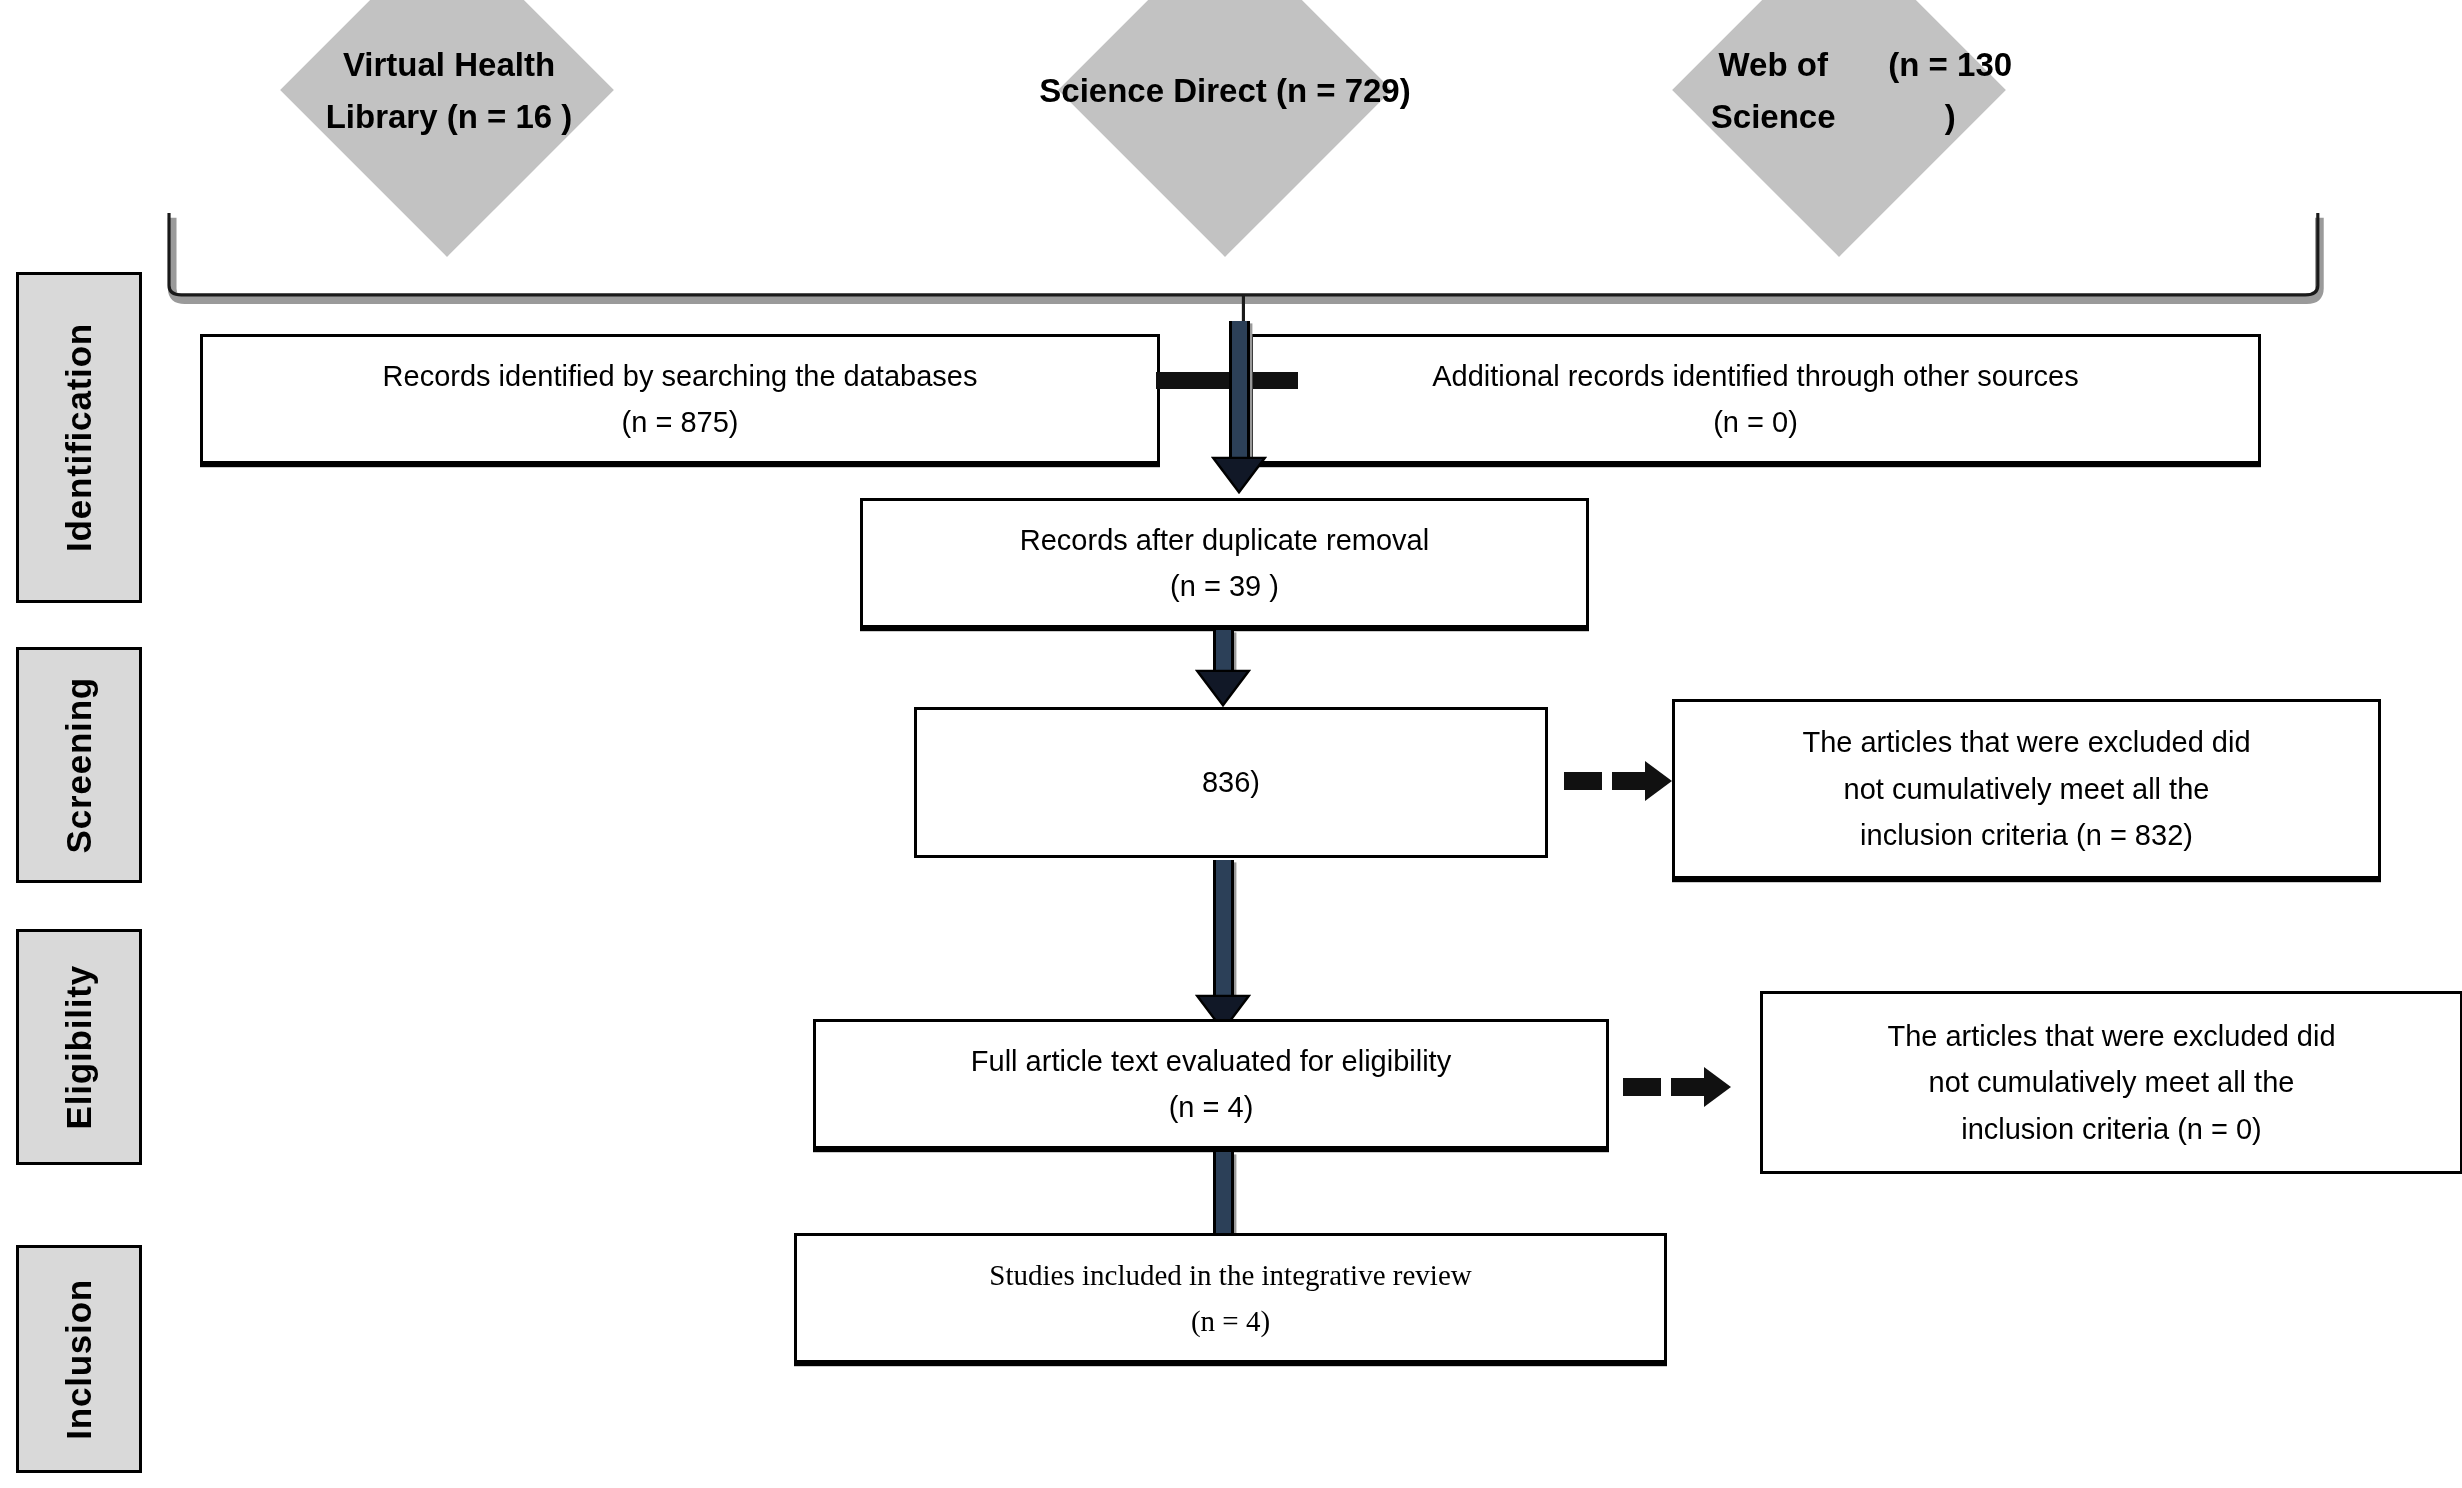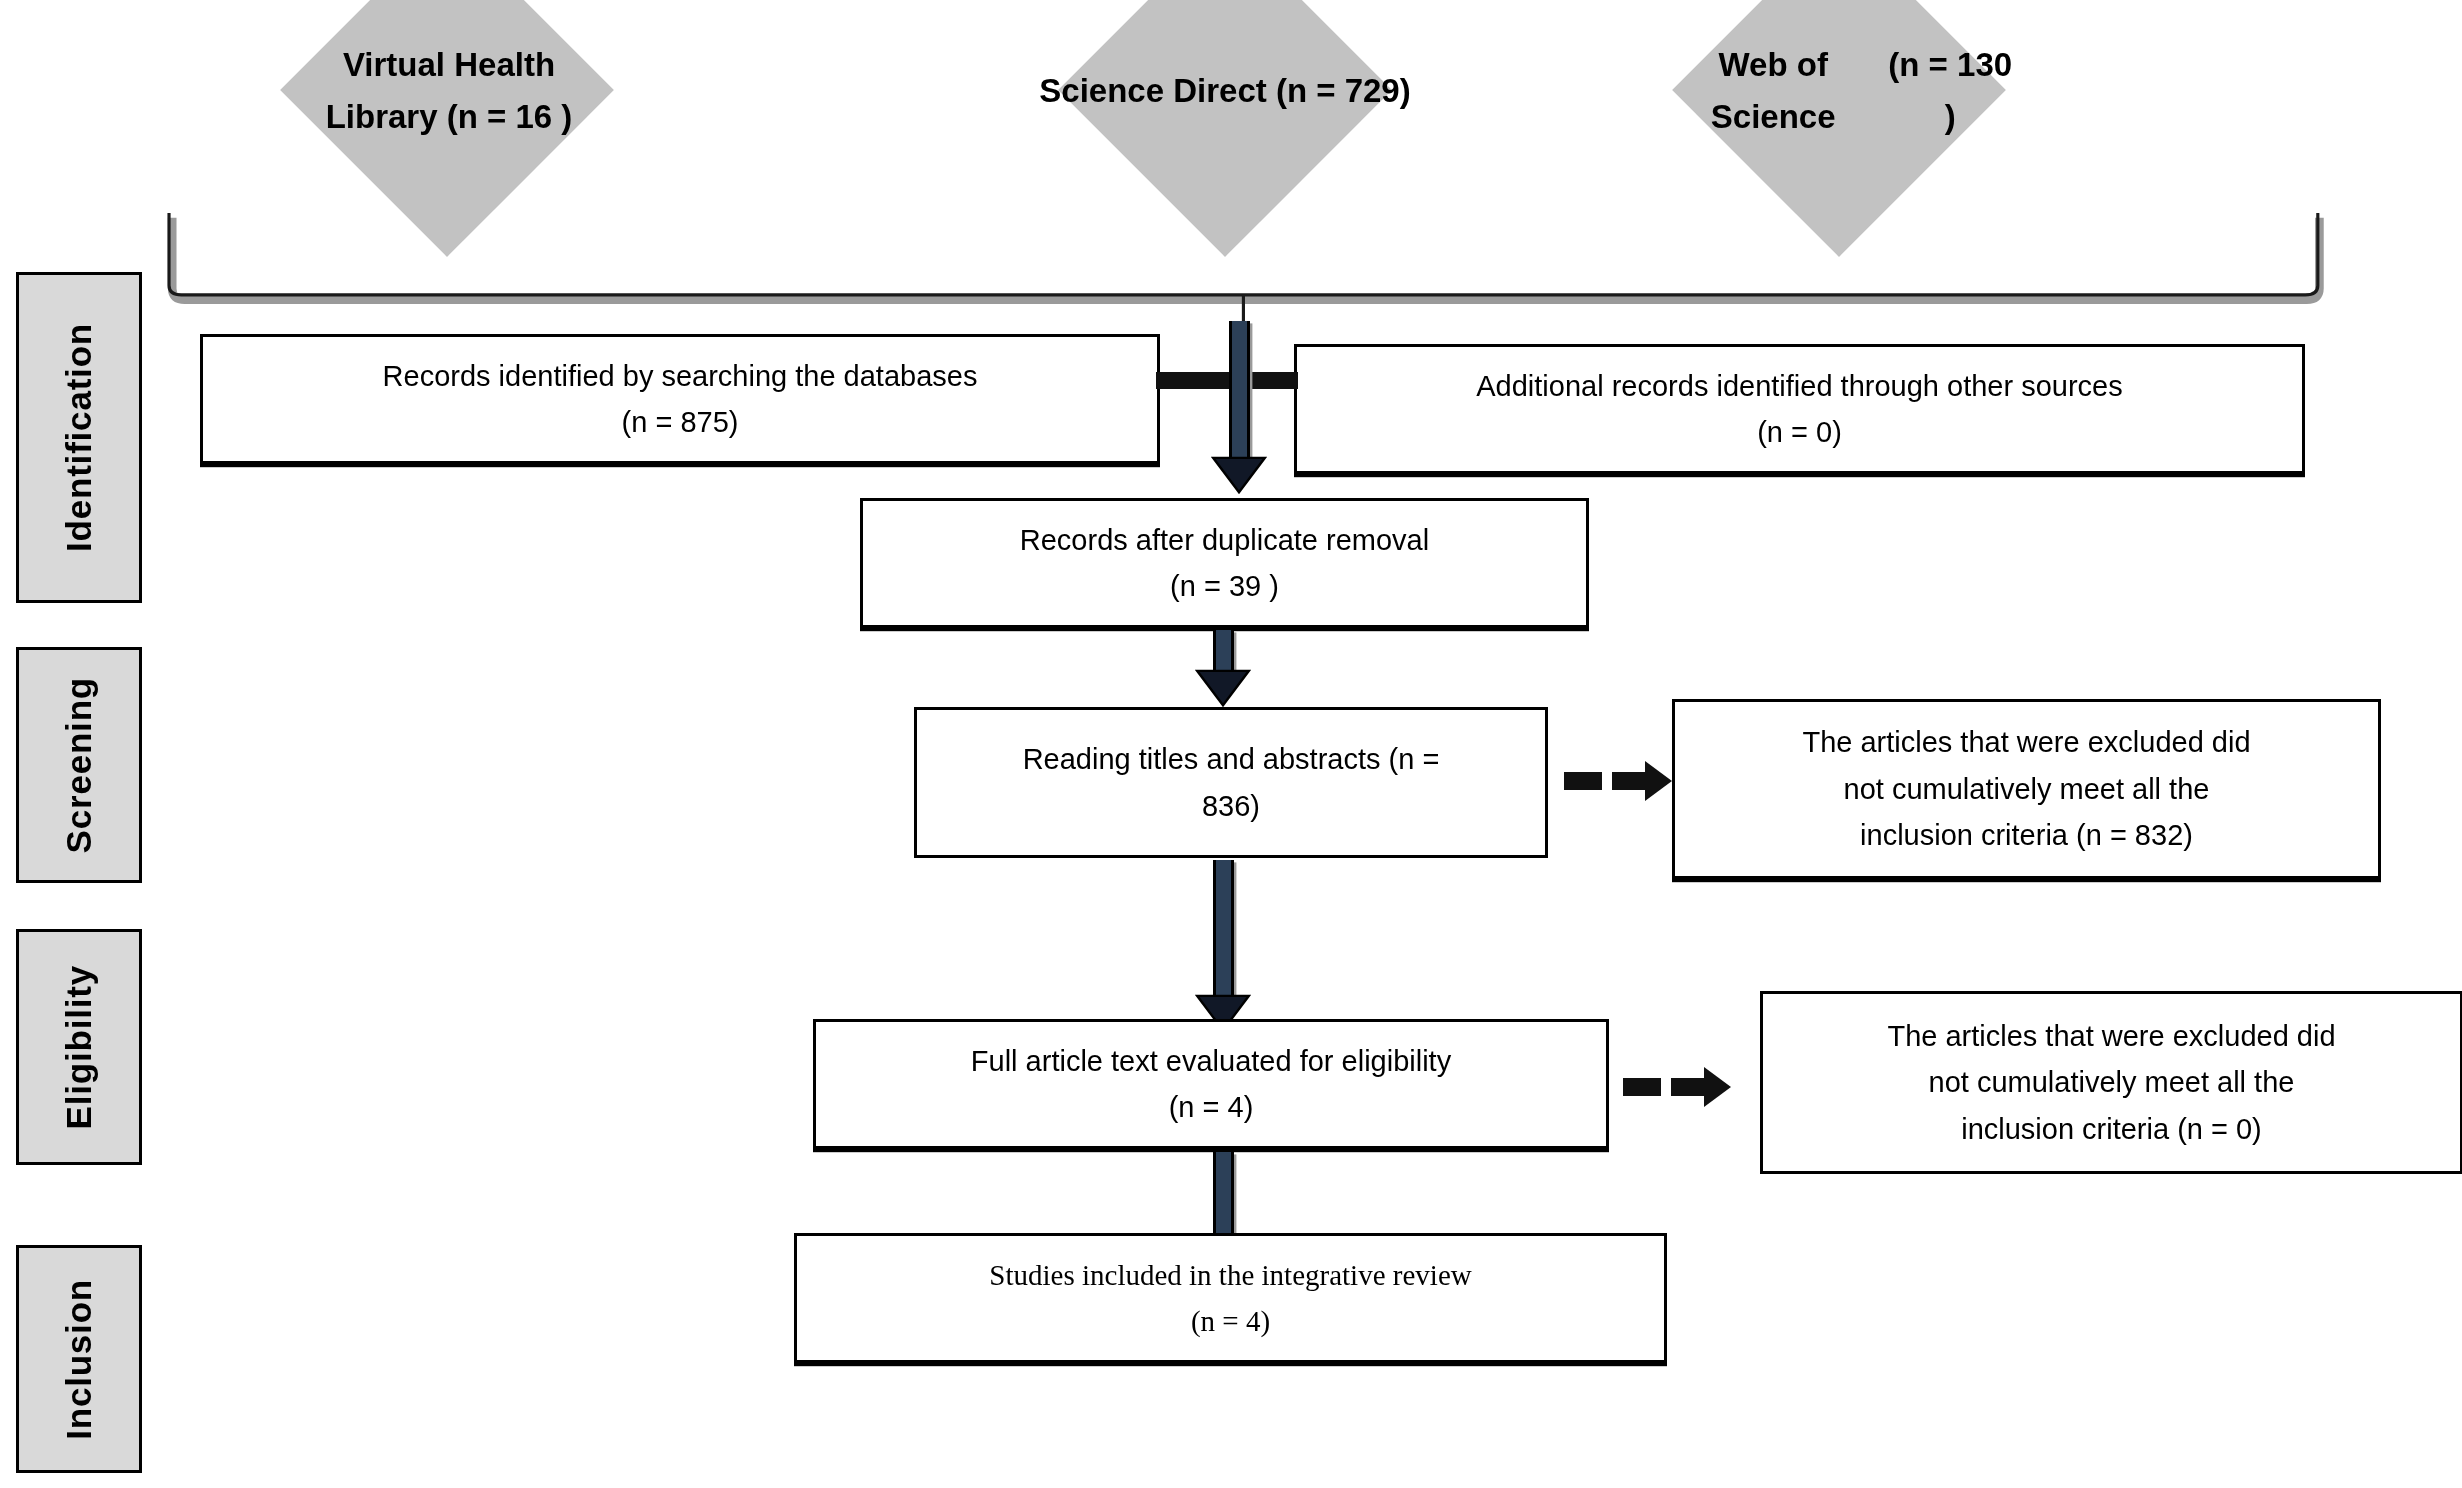--- a/index.html
+++ b/index.html
@@ -159,21 +159,21 @@
     <span class="stage-label">Inclusion</span>
   </div>
 
   <div class="pbox shadow-b" style="left:200px; top:334px; width:960px; height:130px;">
     <div class="txt">
       <div>Records identified by searching the databases</div>
       <div>(n = 875)</div>
     </div>
   </div>
 
-  <div class="pbox shadow-b" style="left:1294px; top:334px; width:1011px; height:130px;margin-top:10px;">
+  <div class="pbox shadow-b" style="left:1250px; top:334px; width:1011px; height:130px;">
     <div class="txt">
       <div>Additional records identified through other sources</div>
       <div>(n = 0)</div>
     </div>
   </div>
 
   <div class="hbar" style="left:1156px; top:372px; width:142px; height:17.3px;"></div>
 
   <div class="vshaft" style="left:1229px; top:321px; width:20.5px; height:146px;"></div>
   <svg style="position:absolute; left:1210px; top:453px; width:58px; height:41px;" viewBox="0 0 74 52">
@@ -187,21 +187,20 @@
     </div>
   </div>
 
   <div class="vshaft" style="left:1213px; top:630px; width:20.5px; height:47px;"></div>
   <svg style="position:absolute; left:1194px; top:666px; width:58px; height:41px;" viewBox="0 0 74 52">
     <polygon points="37,50 4,6 70,6" fill="#111827" stroke="#000000" stroke-width="3"></polygon>
   </svg>
 
   <div class="pbox" style="left:914px; top:707px; width:634px; height:151px;">
     <div class="txt">
-      <div>Reading titles and abstracts (n =</div>
       <div>836)</div>
     </div>
   </div>
 
   <div class="dash-arrow" style="left:1564px; top:759px; width:118px; height:44px;">
     <span class="d1"></span>
     <span class="d2"></span>
     <span class="head"></span>
   </div>
 

